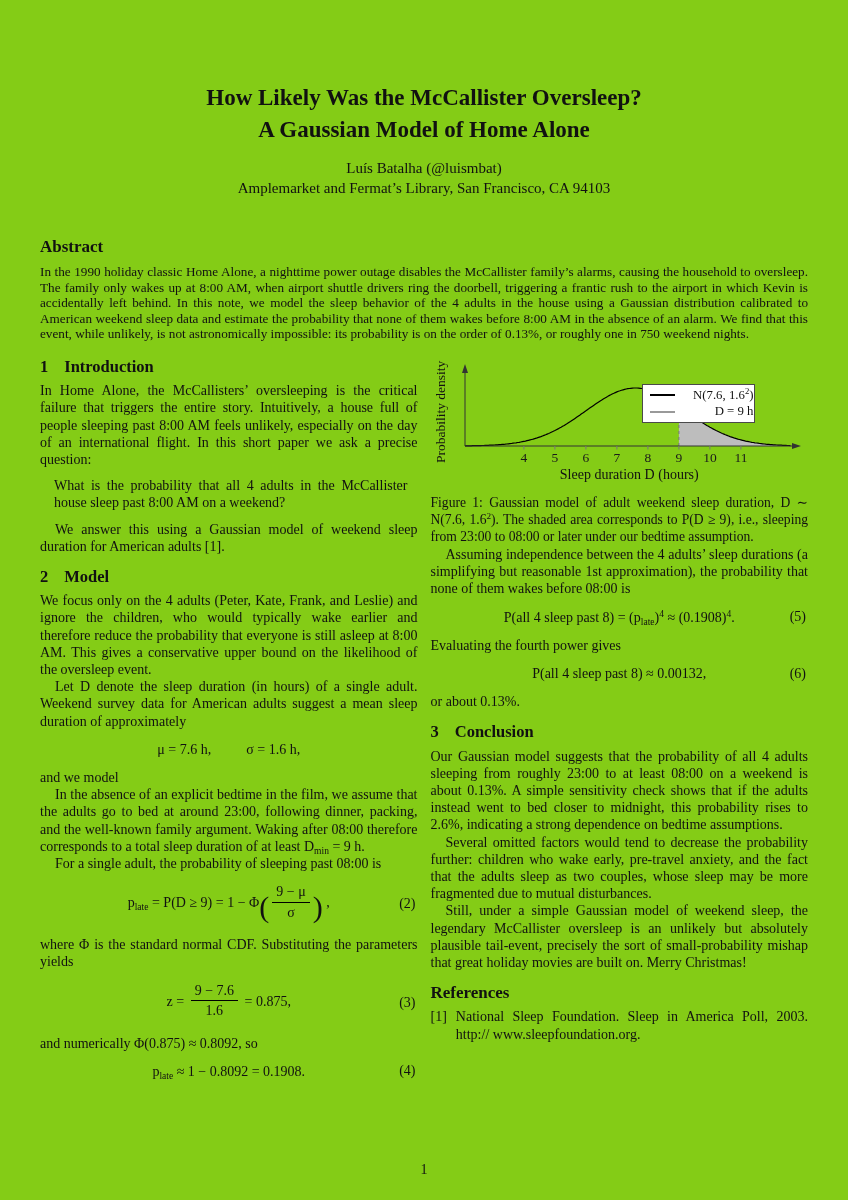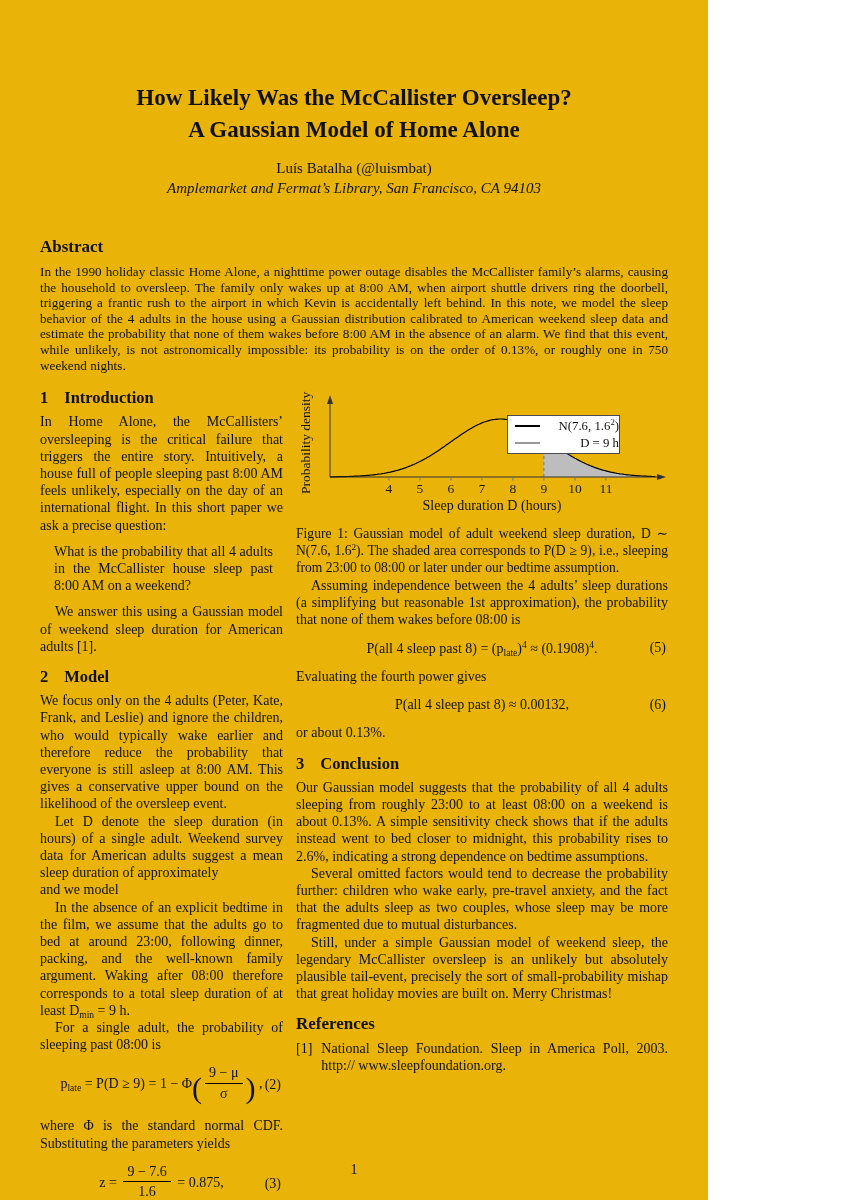--- a/index.html
+++ b/index.html
@@ -1,22 +1,22 @@
 <!DOCTYPE html>
 <html><head>
 <meta charset="utf-8">
 <style>
   * { margin:0; padding:0; box-sizing:border-box; }
   html,body { background:#ffffff; }
   body { width:848px; font-family:"Liberation Serif","DejaVu Serif",serif; color:#111; }
-  .page { position:relative; width:708px; height:1200px; background:#eab308; overflow:hidden; }
+  .page { position:relative; width:848px; height:1200px; background:#84cc16; overflow:hidden; }
 
   .title { margin-top:82px; text-align:center; font-size:23px; line-height:32px; font-weight:bold; }
   .author { margin-top:14px; text-align:center; font-size:15px; }
-  .affiliation { margin-top:3px; text-align:center; font-size:15px; font-style:italic; }
+  .affiliation { margin-top:3px; text-align:center; font-size:15px; }
 
   .abstract-head { margin:40px 40px 0; font-size:17px; font-weight:bold; }
   .abstract-body { margin:7px 40px 0; font-size:13.2px; line-height:15.6px; text-align:justify; }
 
   .columns { margin:15px 40px 0; display:flex; gap:13px; }
   .col { width:378px; font-size:14px; line-height:17.2px; text-align:justify; }
 
   .sec { font-size:16.5px; font-weight:bold; margin:13px 0 7px; display:flex; }
   .sec .secnum { margin-right:16px; }
   .sec.first { margin-top:1px; }
@@ -86,20 +86,23 @@
       <div class="quote"><span>What is the probability that all 4 adults in the McCallister house sleep past 8:00 AM on a weekend?</span></div>
       <p class="indent"><span>We answer this using a Gaussian model of weekend sleep duration for American adults [1].</span></p>
 
       <div class="sec">
         <span class="secnum">2</span>
         <span>Model</span>
       </div>
       <p><span>We focus only on the 4 adults (Peter, Kate, Frank, and Leslie) and ignore the children, who would typically wake earlier and therefore reduce the probability that everyone is still asleep at 8:00 AM. This gives a conservative upper bound on the likelihood of the oversleep event.</span></p>
       <p class="indent"><span>Let </span><span class="it">D</span><span> denote the sleep duration (in hours) of a single adult. Weekend survey data for American adults suggest a mean sleep duration of approximately</span></p>
 
+      <div class="equation">
+        <span class="eq-body"><span class="it">μ</span><span> = 7.6 h,</span><span>   </span><span class="it">σ</span><span> = 1.6 h,</span></span>
+      </div>
 
       <p><span>and we model</span></p>
 
 
       <p class="indent"><span>In the absence of an explicit bedtime in the film, we assume that the adults go to bed at around 23:00, following dinner, packing, and the well-known family argument. Waking after 08:00 therefore corresponds to a total sleep duration of at least </span><span class="it">D</span><sub>min</sub><span> = 9 h.</span></p>
       <p class="indent"><span>For a single adult, the probability of sleeping past 08:00 is</span></p>
 
       <div class="equation tall">
         <span class="eq-body"><span class="it">p</span><sub>late</sub><span> = </span><span class="it">P</span><span>(</span><span class="it">D</span><span> ≥ 9) = 1 − Φ</span><span class="bigp">(</span><span class="frac">
               <span class="fnum"><span>9 − </span><span class="it">μ</span></span>

